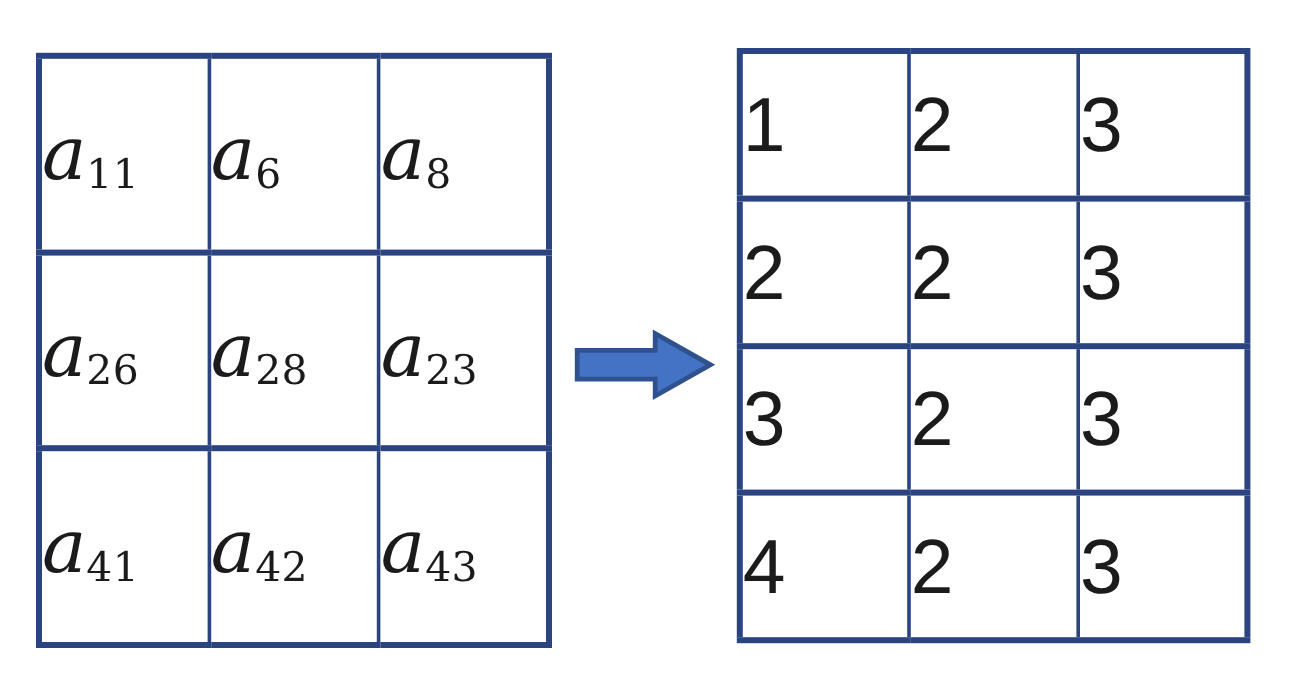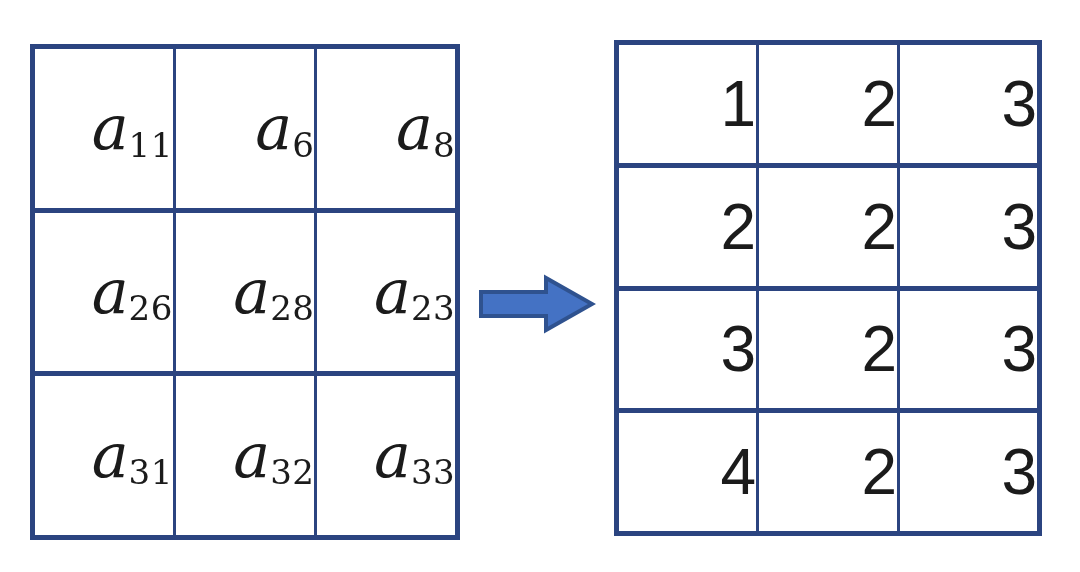--- a/index.html
+++ b/index.html
@@ -19,21 +19,21 @@
     position: absolute;
     border-collapse: collapse;
     table-layout: fixed;
     background: var(--bg);
     border: 5px solid var(--border);
   }
   table.matrix td {
     border: 3px solid var(--border);
     border-top-width: 5px;
     border-bottom-width: 5px;
-    text-align: right;
+    text-align: left;
     vertical-align: middle;
     color: var(--text);
     background: var(--bg);
   }
 
   table.symbol-matrix {
     left: 30px; top: 44px;
     width: 430px; height: 496px;
   }
   table.symbol-matrix td {
@@ -81,23 +81,23 @@
           <td><span>a</span><sub>11</sub></td>
           <td><span>a</span><sub>6</sub></td>
           <td><span>a</span><sub>8</sub></td>
         </tr>
         <tr>
           <td><span>a</span><sub>26</sub></td>
           <td><span>a</span><sub>28</sub></td>
           <td><span>a</span><sub>23</sub></td>
         </tr>
         <tr>
-          <td><span>a</span><sub>31</sub></td>
-          <td><span>a</span><sub>32</sub></td>
-          <td><span>a</span><sub>33</sub></td>
+          <td><span>a</span><sub>41</sub></td>
+          <td><span>a</span><sub>42</sub></td>
+          <td><span>a</span><sub>43</sub></td>
         </tr>
       </tbody>
   </table>
 
   <div class="arrow-wrap">
     <svg viewBox="0 0 118 60" preserveAspectRatio="none" aria-hidden="true">
       <polygon points="3,18 68,18 68,4 114,30 68,56 68,42 3,42" fill="var(--arrow-fill)" stroke="var(--arrow-stroke)" stroke-width="4" stroke-linejoin="miter"></polygon>
     </svg>
   </div>
 

